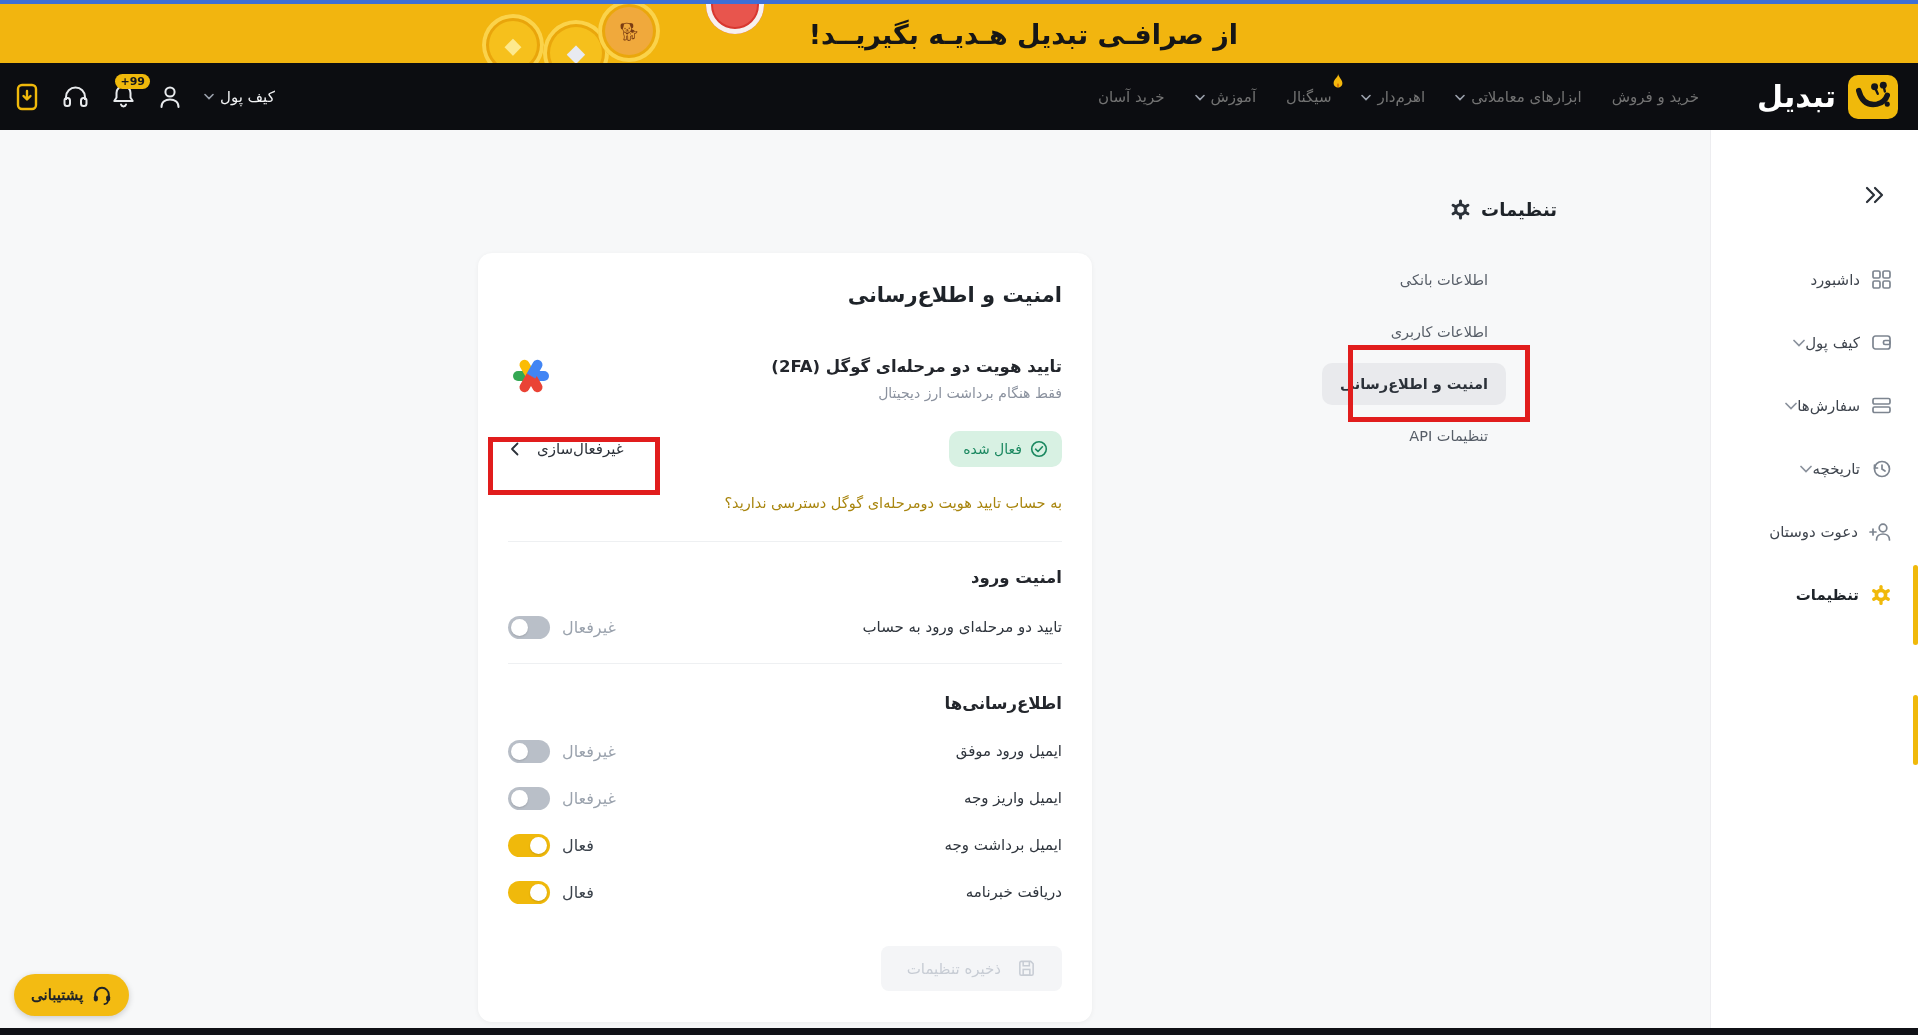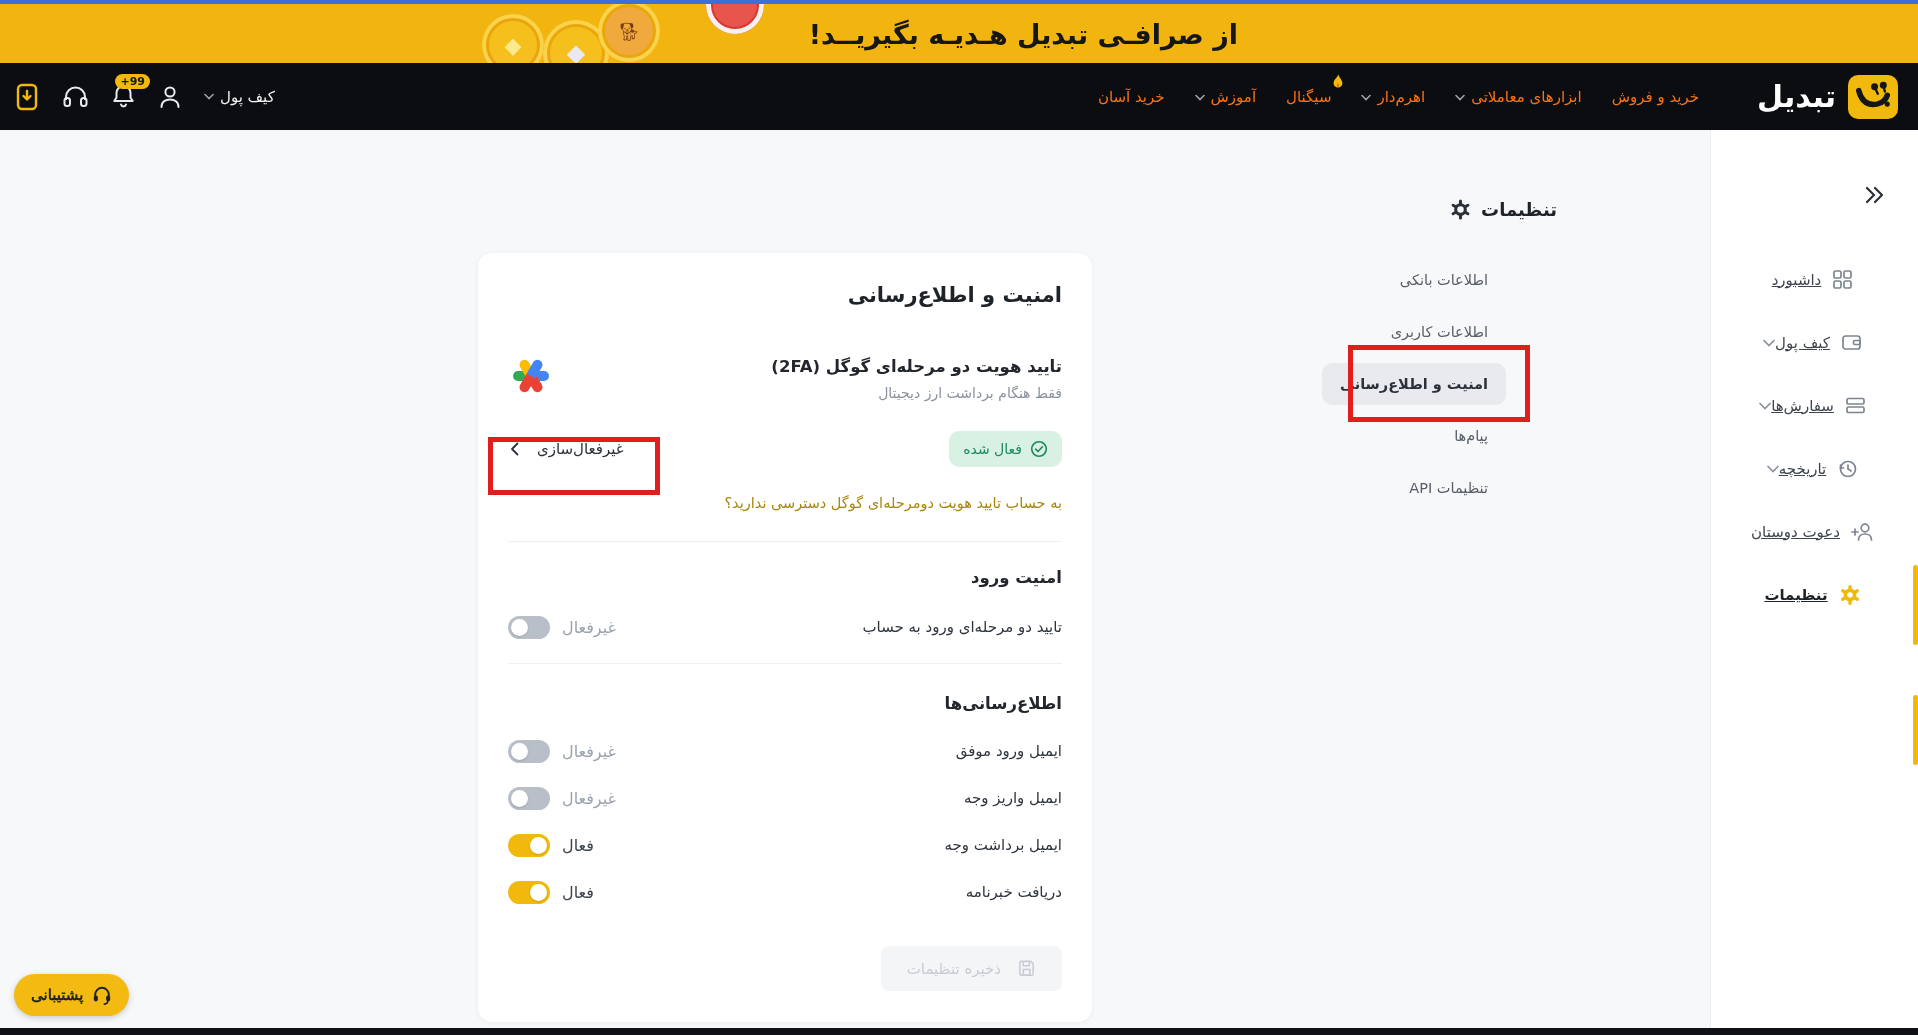--- a/index.html
+++ b/index.html
@@ -20,34 +20,34 @@
   .c2 .inner{background:#f6c01c;color:#e8eaf0;font-size:24px;}
   .c3{left:598px;top:-4px;width:62px;height:62px;background:#eaa70c;box-shadow:inset 0 0 0 4px #fbd34a;}
   .c3 .inner{background:#f0a93c;color:#7a3c12;font-size:18px;}
   .c4{left:706px;top:-28px;width:58px;height:58px;background:#d8372f;box-shadow:inset 0 0 0 5px #f7f0ee;}
   .c4 .inner{background:#e8554d;}
   
   .navbar{position:absolute;top:63px;left:0;width:100%;height:67px;background:#0c0d11;}
   .nav-right{position:absolute;top:0;right:20px;height:100%;display:flex;align-items:center;gap:30px;}
   .logo-box{width:50px;height:44px;border-radius:10px;background:#f0b90b;display:flex;align-items:center;justify-content:center;margin-left:-18px;}
   .logo-text{color:#fff;font-size:30px;font-weight:700;margin-left:28px;}
-  .nav-link{display:flex;align-items:center;gap:6px;color:#f97316;font-size:15px;cursor:pointer;position:relative;}
+  .nav-link{display:flex;align-items:center;gap:6px;color:#737373;font-size:15px;cursor:pointer;position:relative;}
   .nav-link .caret{display:flex;margin-top:2px;}
   .flame{position:absolute;top:-14px;right:-14px;}
   .nav-left{position:absolute;top:0;left:14px;height:100%;display:flex;align-items:center;gap:22px;direction:ltr;}
   .wallet-group{display:flex;align-items:center;gap:6px;color:#f2f3f5;font-size:15px;cursor:pointer;}
   .icon-btn{position:relative;display:flex;align-items:center;justify-content:center;cursor:pointer;}
   .nav-badge{position:absolute;top:-9px;right:-14px;background:#f0b90b;color:#17181c;font-size:11px;
              font-weight:700;border-radius:9px;padding:1px 5px;direction:ltr;}
   
   .sidebar{position:absolute;top:130px;right:0;width:207px;height:898px;background:#ffffff;border-left:1px solid #ededf0;}
   .collapse-btn{position:absolute;top:55px;right:33px;cursor:pointer;}
   .side-nav{position:absolute;top:118px;right:0;width:100%;}
-  .side-item{height:63px;display:flex;align-items:center;justify-content:center;
-             padding:0 26px 0 22px;cursor:pointer;color:#3f454e;font-size:15px;text-decoration:underline;}
+  .side-item{height:63px;display:flex;align-items:center;justify-content:flex-start;
+             padding:0 26px 0 22px;cursor:pointer;color:#3f454e;font-size:15px;}
   .side-item .right{display:flex;align-items:center;gap:11px;}
   .side-item.active{color:#1e2329;font-weight:700;}
   .active-bar{position:absolute;top:565px;right:0;width:5px;height:70px;background:#f0b90b;border-radius:3px;}
   
   .submenu-head{position:absolute;top:198px;right:361px;display:flex;align-items:center;gap:9px;
                 font-size:18px;font-weight:700;color:#1e2329;}
   .submenu{position:absolute;top:254px;right:430px;list-style:none;margin:0;padding:0;}
   .submenu li{height:52px;display:flex;align-items:center;justify-content:flex-start;
               font-size:14.5px;color:#565d67;cursor:pointer;white-space:nowrap;}
   .submenu li.active span{background:#e9eaed;border-radius:10px;padding:13px 18px;margin-right:-18px;
@@ -344,23 +344,20 @@
     <li>
         <span>اطلاعات بانکی</span>
       </li>
     <li>
         <span>اطلاعات کاربری</span>
       </li>
     <li class="active">
         <span>امنیت و اطلاع‌رسانی</span>
       </li>
     <li>
-        <span>پیام‌ها</span>
-      </li>
-    <li>
         <span>تنظیمات API</span>
       </li>
   </ul>
 
   <div class="card">
     <h1>امنیت و اطلاع‌رسانی</h1>
 
     <div class="twofa-row">
       <div>
         <div class="twofa-title">تایید هویت دو مرحله‌ای گوگل (2FA)</div>

